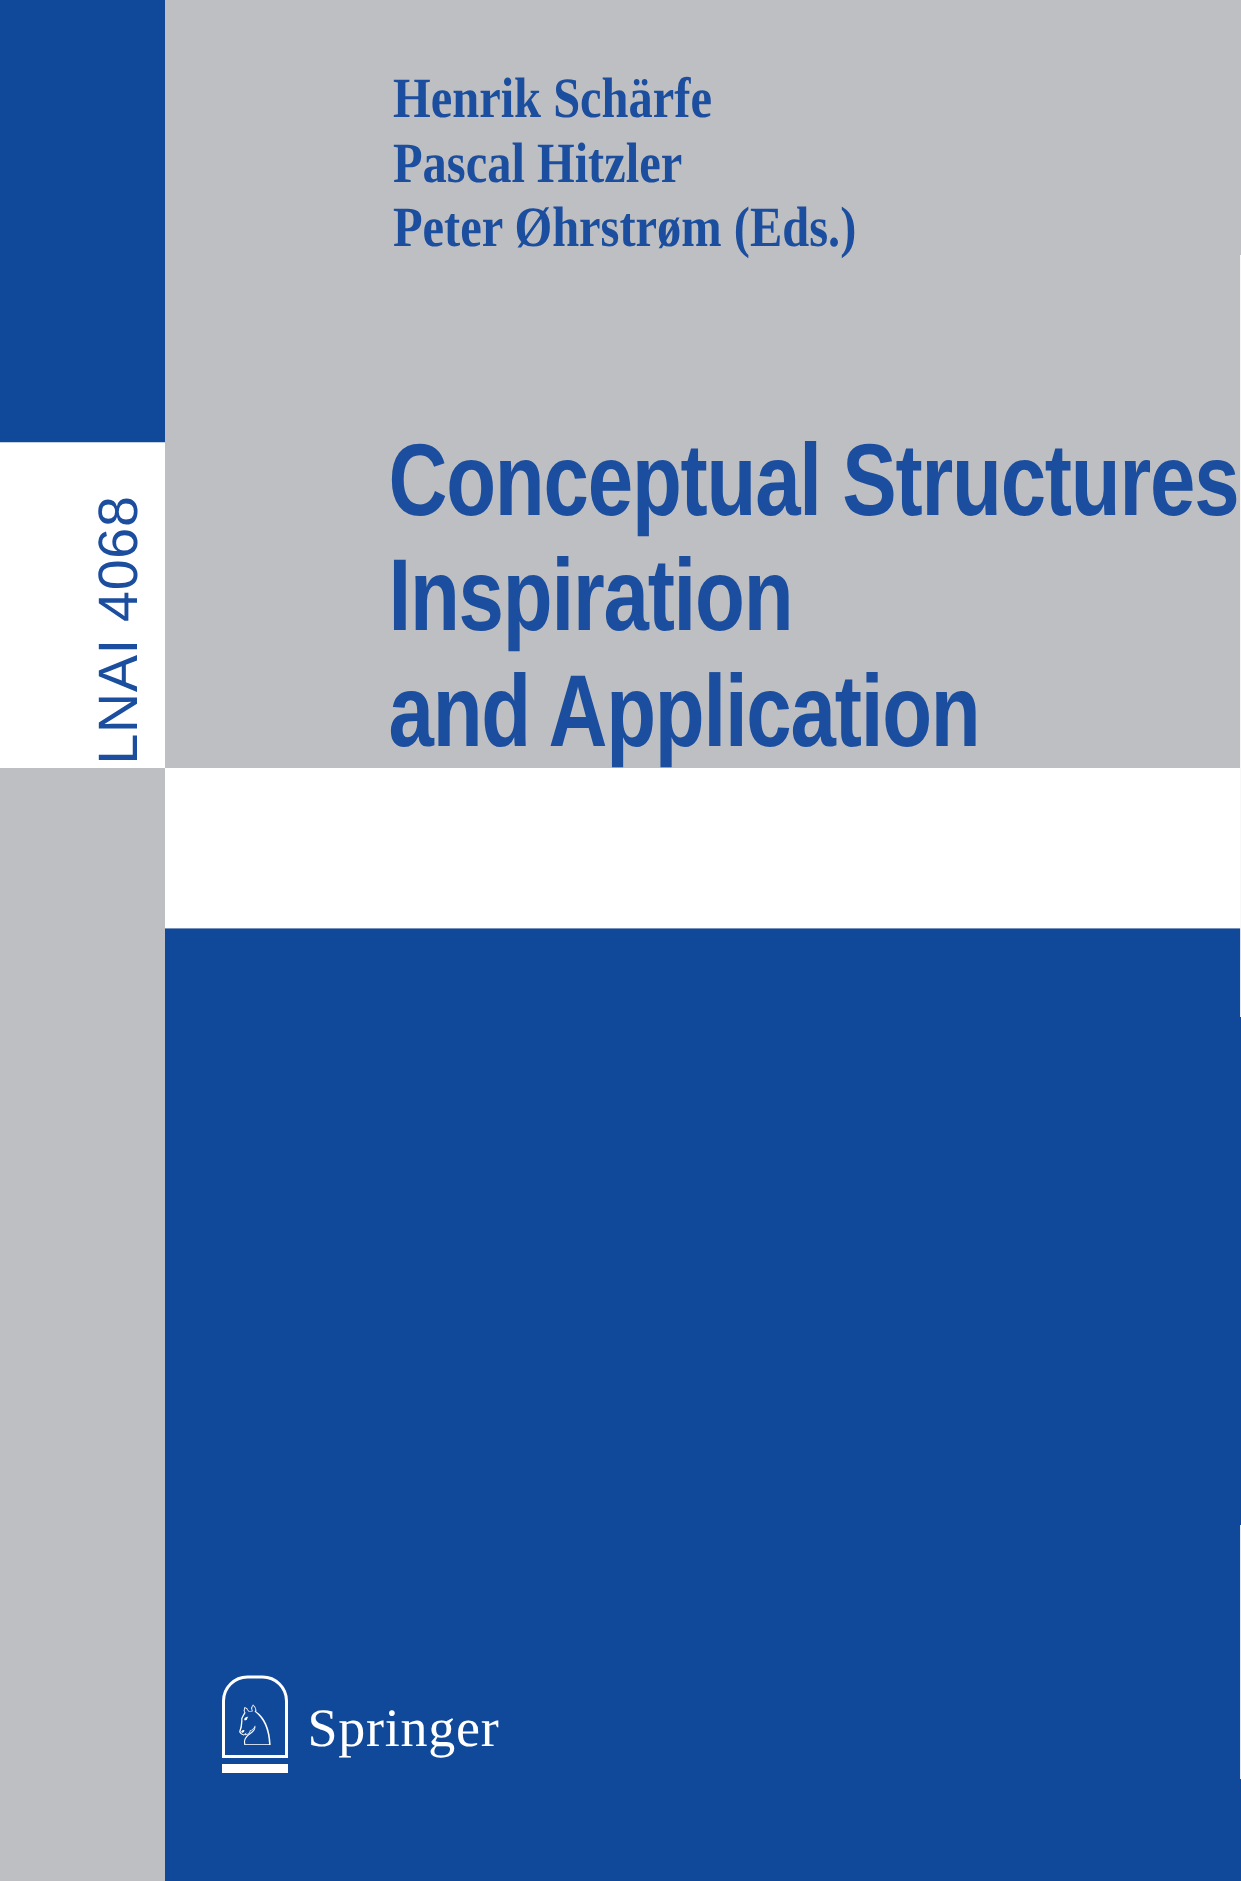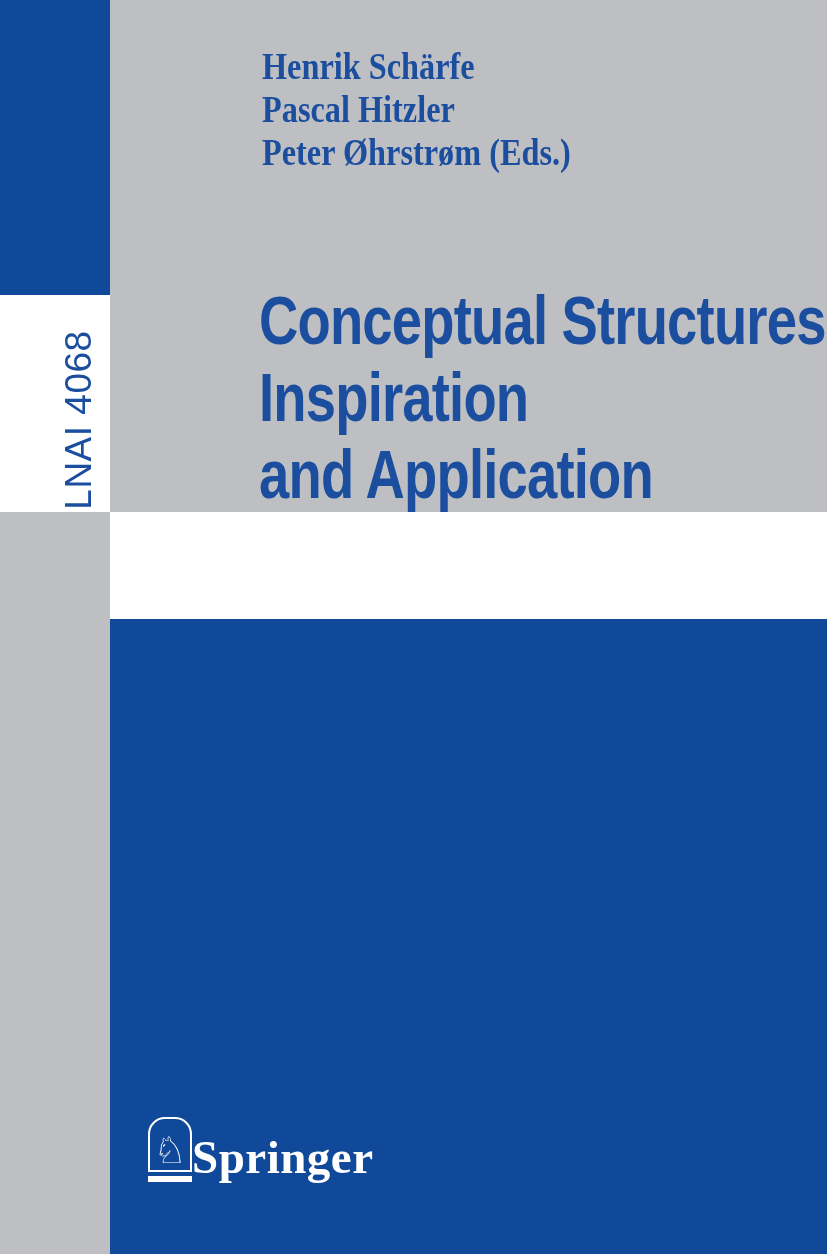--- a/index.html
+++ b/index.html
@@ -60,23 +60,23 @@
     box-sizing:border-box;width:44px;height:55px;
     border:2px solid #fff;border-radius:17px 17px 0 0;
     display:flex;align-items:flex-end;justify-content:center;
   }
   .horse-glyph{
     font-family:"DejaVu Sans",sans-serif;font-size:37px;line-height:1;
     color:#fff;margin-bottom:1px;
   }
   .horse-underline{width:44px;height:6px;background:#fff;margin-top:4px;}
   .wordmark{
-    font-family:"Liberation Serif",serif;font-weight:700;
-    font-size:47px;line-height:1;color:#fff;
-    margin-top:17px;letter-spacing:0.5px;
+    font-family:"Liberation Serif",serif;font-weight:400;
+    font-size:36px;line-height:1;color:#fff;
+    margin-left:13px;margin-top:17px;letter-spacing:0.5px;
     white-space:nowrap;
   }
 </style>
 </head>
 <body>
 
 <div class="cover">
 
   <div class="accent-square"></div>
 

